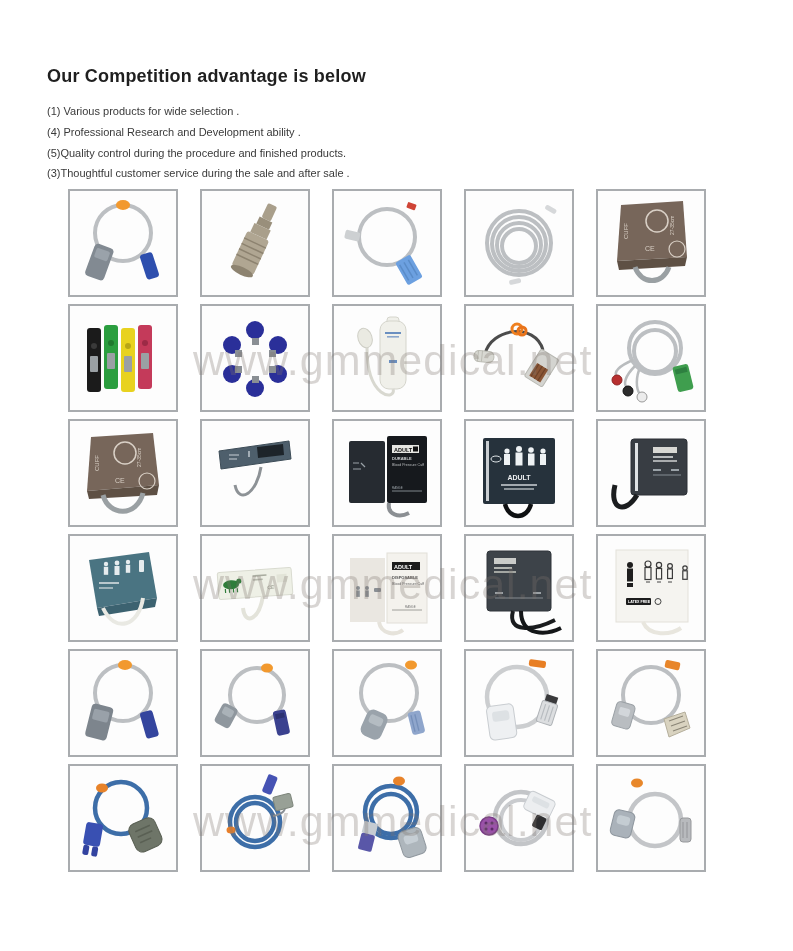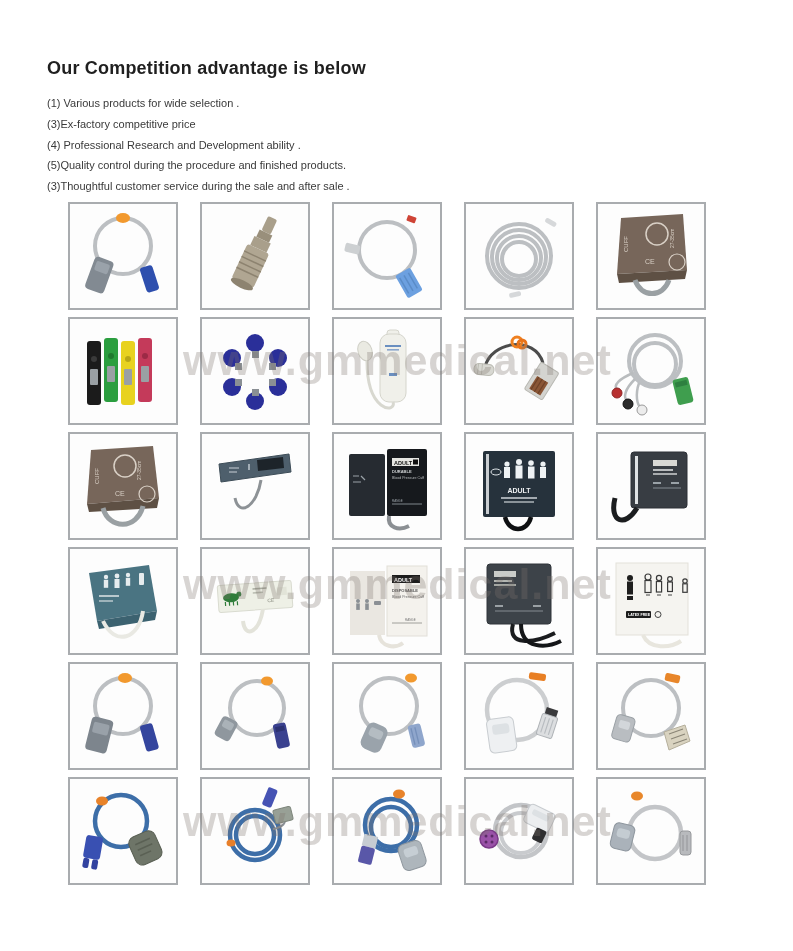--- a/index.html
+++ b/index.html
@@ -1,35 +1,34 @@
 <!DOCTYPE html>
 <html><head>
 <meta charset="utf-8">
 <style>
   html,body{margin:0;padding:0;background:#ffffff;}
   body{width:793px;height:951px;position:relative;font-family:"Liberation Sans",sans-serif;overflow:hidden;}
   .content{padding:58px 0 0 47px;}
-  h1{font-size:18px;margin:0 0 14px 0;color:#1f1f1f;font-weight:bold;letter-spacing:.2px;}
+  h1{font-size:18px;margin:8px 0 14px 0;color:#1f1f1f;font-weight:bold;letter-spacing:.2px;}
   .adv{font-size:11px;line-height:20.8px;color:#3a3a3a;}
   .grid{margin:5px 0 0 68px;display:grid;grid-template-columns:repeat(5,110px);column-gap:22px;row-gap:7px;}
   .cell{width:106px;height:104px;border:2px solid #a9acaf;background:#fdfdfd;display:flex;align-items:center;justify-content:center;}
   .cell svg{width:100px;height:100px;display:block;}
   svg text{font-family:"Liberation Sans",sans-serif;}
   .c{fill:none;stroke:#bcbfc2;stroke-width:4;}
   .cb{fill:none;stroke:#3d6ea8;stroke-width:4.5;}
-  .wm{position:absolute;left:183px;font-size:43px;font-weight:bold;letter-spacing:1px;color:rgba(125,117,108,0.30);z-index:5;pointer-events:none;white-space:nowrap;}
+  .wm{position:absolute;left:193px;font-size:43px;font-weight:normal;letter-spacing:1px;color:rgba(125,117,108,0.30);z-index:5;pointer-events:none;white-space:nowrap;}
   #wm1{top:336px;} #wm2{top:560px;} #wm3{top:797px;}
 </style>
 </head>
 <body>
 
 <div class="content">
   <h1>Our Competition advantage is below</h1>
   <div class="adv">(1) Various products for wide selection .</div>
-  <div class="adv">(3)Ex-factory competitive price</div>
   <div class="adv">(4) Professional Research and Development ability .</div>
   <div class="adv">(5)Quality control during the procedure and finished products.</div>
   <div class="adv">(3)Thoughtful customer service during the sale and after sale .</div>
 </div>
 
 <div class="grid">
 
   <div class="cell">
     <svg viewBox="0 0 100 100">
       <circle class="c" cx="50" cy="40" r="28"></circle>

